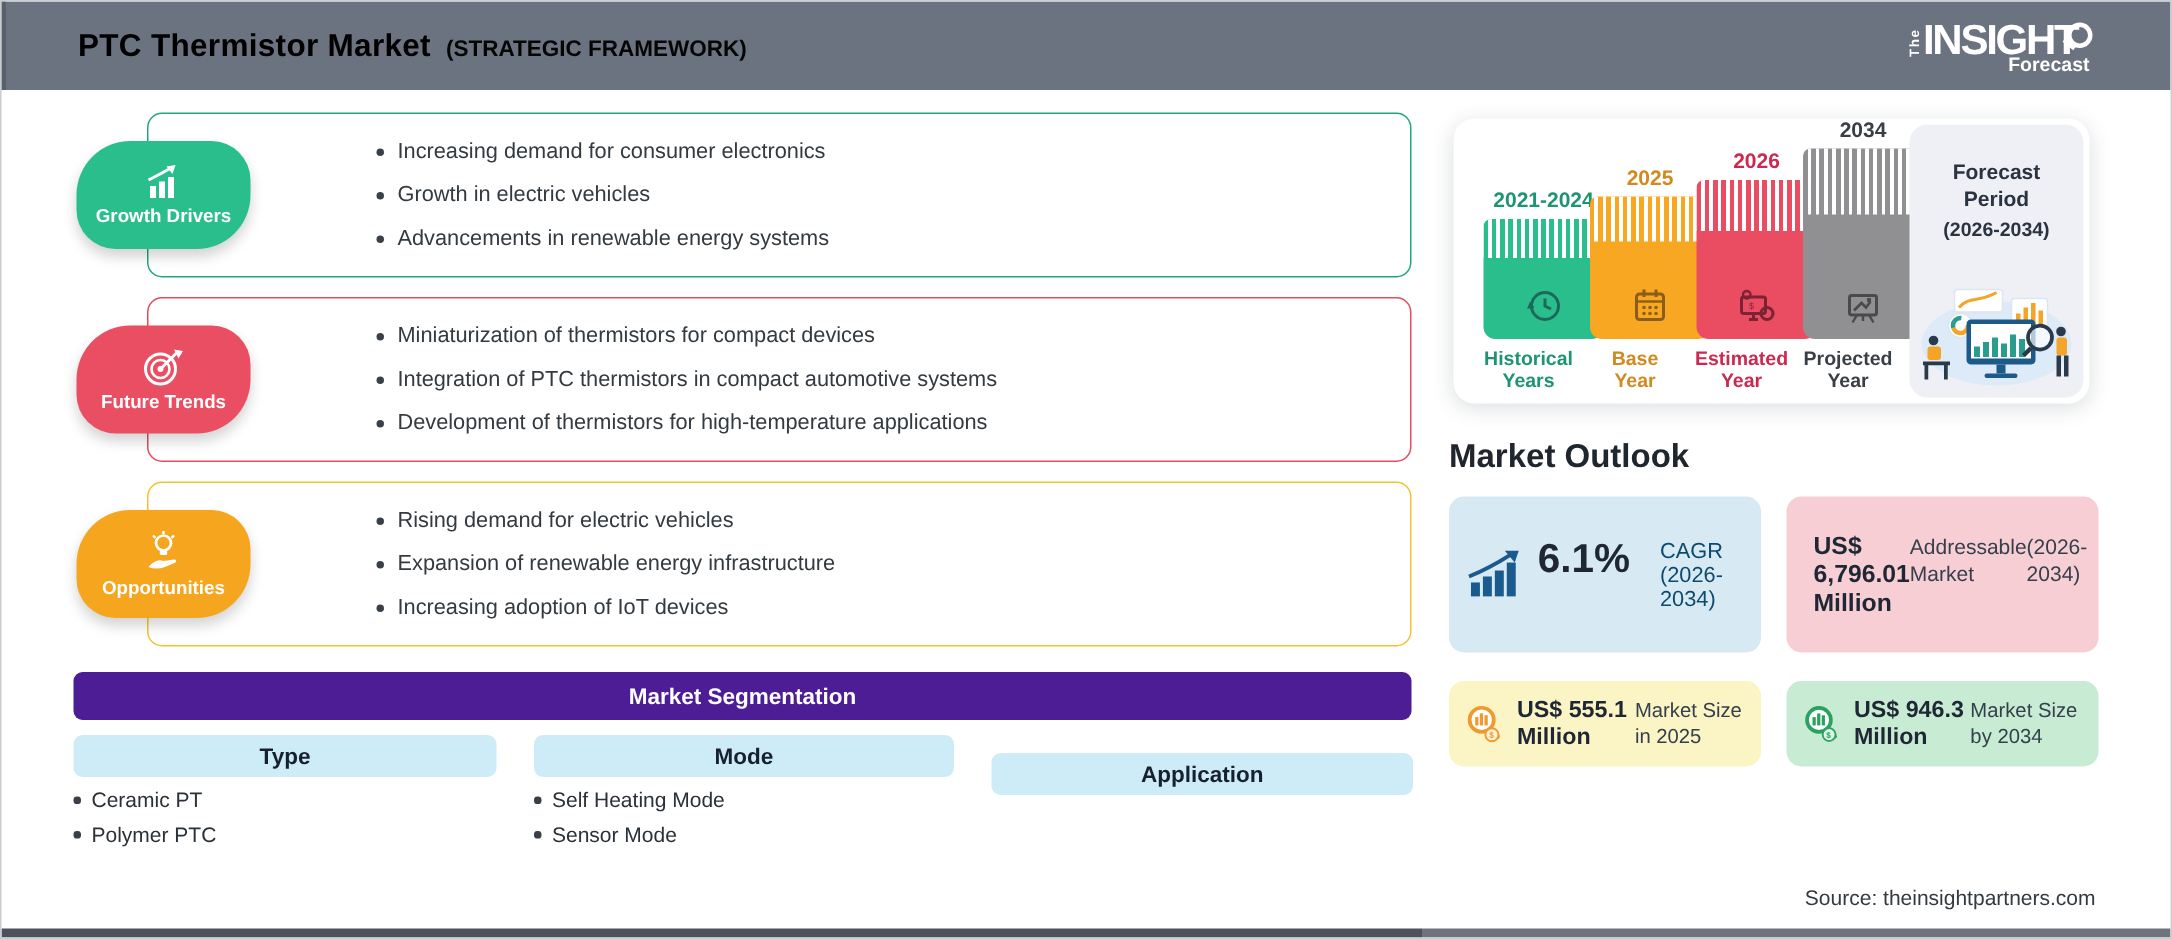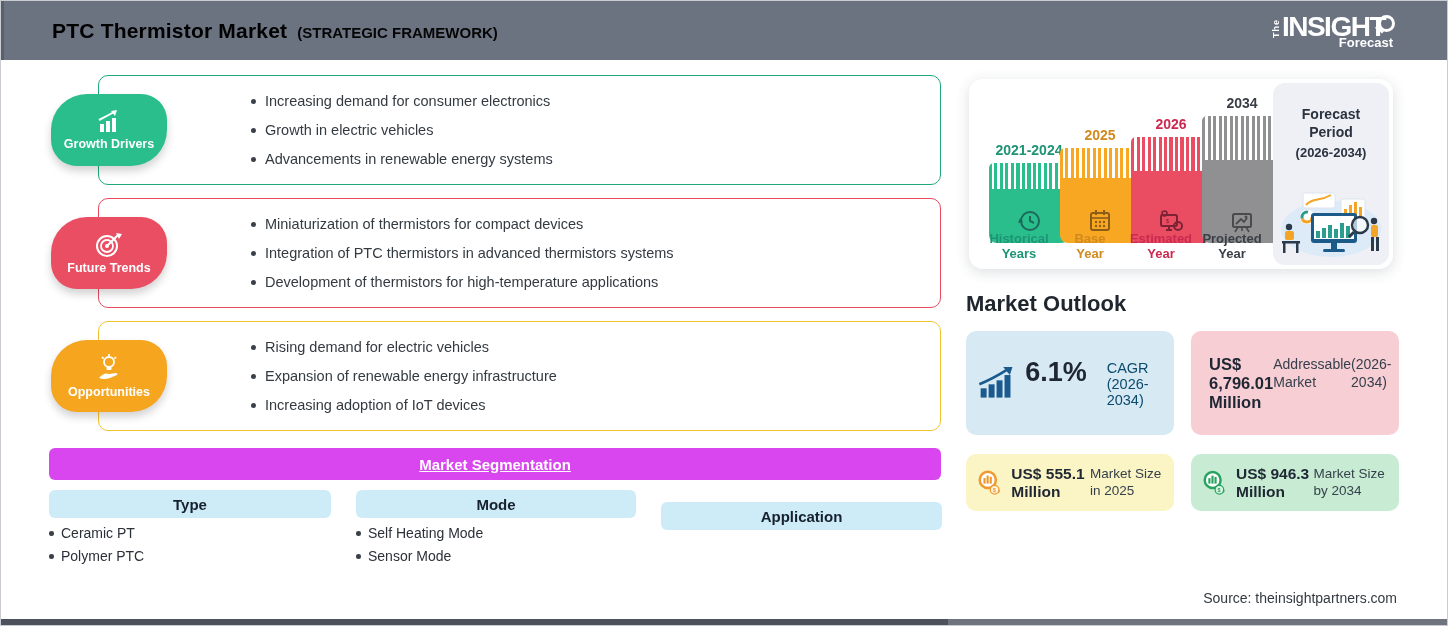--- a/index.html
+++ b/index.html
@@ -28,33 +28,33 @@
   .ibox li { font-size:14.5px; color:#333a40; position:relative; padding-left:14px; }
   .ibox li::before { content:""; position:absolute; left:0; top:6px; width:5px; height:5px; border-radius:50%; background:#3a4047; }
 
   .badge { position:absolute; left:50px; width:116px; height:72px; border-radius:36px 26px 36px 26px; display:flex; flex-direction:column; align-items:center; justify-content:center; gap:3px; color:#fff; box-shadow:0 5px 9px rgba(0,0,0,.18); z-index:2; }
   .badge-0 { top:93px;  background:#2abe8d; }
   .badge-1 { top:216px; background:#ea4e63; }
   .badge-2 { top:339px; background:#f6a51f; }
   .badge-label { font-size:12.5px; font-weight:bold; white-space:nowrap; }
 
   
-  .seg-bar { position:absolute; left:48px; top:447px; width:892px; height:32px; background:#d946ef; border-radius:6px; display:flex; align-items:center; justify-content:center; color:#fff; font-size:15px; font-weight:bold;text-decoration:underline; }
+  .seg-bar { position:absolute; left:48px; top:447px; width:892px; height:32px; background:#4c1d95; border-radius:6px; display:flex; align-items:center; justify-content:center; color:#fff; font-size:15px; font-weight:bold; }
   .seg-head { position:absolute; top:489px; height:28px; background:#cdecf8; border-radius:6px; display:flex; align-items:center; justify-content:center; font-size:15px; font-weight:bold; color:#17212e; }
   .seg-head-0 { left:48px;  width:282px; }
   .seg-head-1 { left:355px; width:280px; }
   .seg-head-2 { left:660px; width:281px;margin-top:12px; }
   .seg-list { position:absolute; top:524px; list-style:none; }
   .seg-list-0 { left:48px; } .seg-list-1 { left:355px; } .seg-list-2 { left:660px; }
   .seg-list li { font-size:14px; color:#2b3138; margin-bottom:7px; position:relative; padding-left:12px; }
   .seg-list li::before { content:""; position:absolute; left:0; top:6px; width:4.5px; height:4.5px; border-radius:50%; background:#3a4047; }
 
   
   .timeline-card { position:absolute; left:968px; top:78px; width:424px; height:190px; background:#fff; border-radius:14px; box-shadow:0 3px 14px rgba(40,50,60,.16); }
-  .tbar { position:absolute; bottom:26px; width:80px; border-radius:5px 5px 8px 8px; }
+  .tbar { position:absolute; bottom:43px; width:80px; border-radius:5px 5px 8px 8px; }
   .tbar::before { content:""; position:absolute; top:0; left:0; right:0; border-radius:5px 5px 0 0; background:repeating-linear-gradient(90deg, transparent 0 3px, #fff 3px 5.5px); }
   .tbar-0 { left:20px;  height:80px;  background:#2abe8d; } .tbar-0::before { height:26px; }
   .tbar-1 { left:91px;  height:95px;  background:#f8a723; } .tbar-1::before { height:30px; }
   .tbar-2 { left:162px; height:106px; background:#ea4d62; } .tbar-2::before { height:34px; }
   .tbar-3 { left:233px; height:127px; background:#909092; } .tbar-3::before { height:44px; }
   .tbar-year { position:absolute; top:-21px; left:-20%; width:140%; text-align:center; font-size:14px; font-weight:bold; white-space:nowrap; }
   .tbar-icon { position:absolute; left:50%; transform:translateX(-50%); bottom:9px; opacity:.55; }
   .tbar-label { position:absolute; top:152px; width:76px; text-align:center; font-size:13px; font-weight:bold; line-height:15px; }
   .tlabel-0 { left:12px; }  .tlabel-1 { left:83px; } .tlabel-2 { left:154px; } .tlabel-3 { left:225px; }
   .c0 { color:#1e9474; } .c1 { color:#d08a1e; } .c2 { color:#cc2950; } .c3 { color:#3a3f46; }
@@ -118,21 +118,21 @@
       <rect x="18" y="8" width="4" height="14" fill="#fff"></rect>
       <path d="M5 10 Q13 6 20 2" stroke="#fff" stroke-width="2" fill="none"></path>
       <path d="M17 1 L23 0 L21 6 Z" fill="#fff"></path>
     </svg>
     <span class="badge-label">Growth Drivers</span>
   </div>
 
   <div class="ibox ibox-1">
     <ul>
       <li>Miniaturization of thermistors for compact devices</li>
-      <li>Integration of PTC thermistors in advanced thermistors systems</li>
+      <li>Integration of PTC thermistors in compact automotive systems</li>
       <li>Development of thermistors for high-temperature applications</li>
     </ul>
   </div>
   <div class="badge badge-1">
     <svg width="28" height="26" viewBox="0 0 28 26">
       <circle cx="12" cy="14" r="10" stroke="#fff" stroke-width="2" fill="none"></circle>
       <circle cx="12" cy="14" r="6" stroke="#fff" stroke-width="1.8" fill="none"></circle>
       <circle cx="12" cy="14" r="2" fill="#fff"></circle>
       <line x1="12" y1="14" x2="23" y2="3" stroke="#fff" stroke-width="2"></line>
       <path d="M21 1 L27 2 L24 7 Z" fill="#fff"></path>

